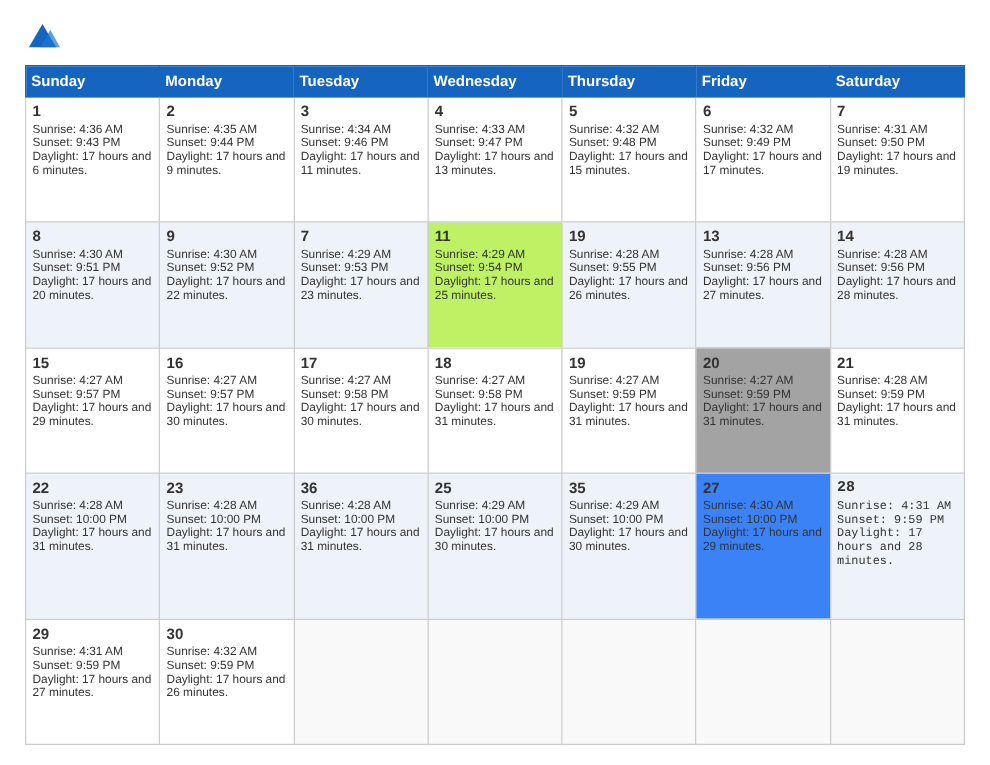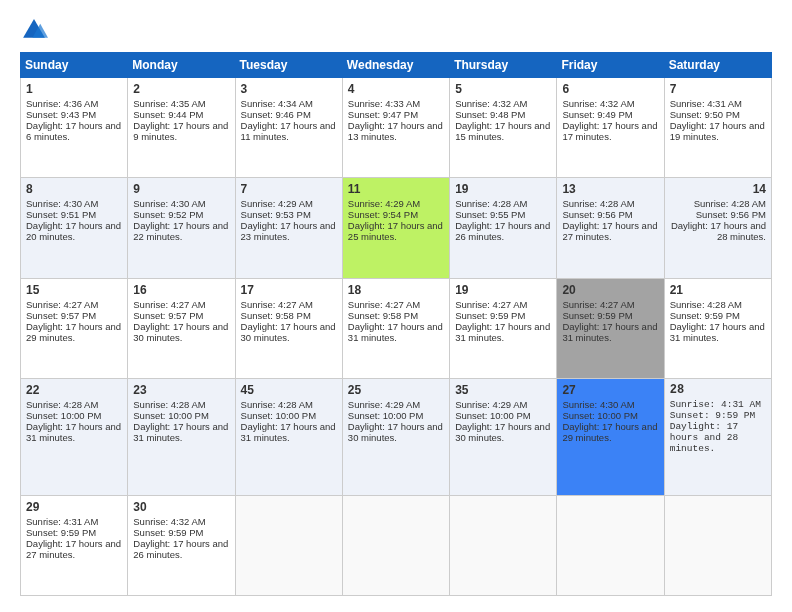--- a/index.html
+++ b/index.html
@@ -137,35 +137,35 @@
           <td style="background: rgb(255, 255, 255);"><span class="day-number">6</span><span>Sunrise: 4:32 AM<br>Sunset: 9:49 PM<br>Daylight: 17 hours and 17 minutes.</span></td>
           <td style="background: rgb(255, 255, 255);"><span class="day-number">7</span><span>Sunrise: 4:31 AM<br>Sunset: 9:50 PM<br>Daylight: 17 hours and 19 minutes.</span></td>
         </tr>
         <tr style="background: rgb(240, 244, 250);">
           <td style="background: rgb(238, 242, 249);"><span class="day-number">8</span><span>Sunrise: 4:30 AM<br>Sunset: 9:51 PM<br>Daylight: 17 hours and 20 minutes.</span></td>
           <td style="background: rgb(238, 242, 249);"><span class="day-number">9</span><span>Sunrise: 4:30 AM<br>Sunset: 9:52 PM<br>Daylight: 17 hours and 22 minutes.</span></td>
           <td style="background: rgb(238, 242, 249);"><span class="day-number">7</span><span>Sunrise: 4:29 AM<br>Sunset: 9:53 PM<br>Daylight: 17 hours and 23 minutes.</span></td>
           <td style="background: #bef264;"><span class="day-number">11</span><span>Sunrise: 4:29 AM<br>Sunset: 9:54 PM<br>Daylight: 17 hours and 25 minutes.</span></td>
           <td style="background: rgb(238, 242, 249);"><span class="day-number">19</span><span>Sunrise: 4:28 AM<br>Sunset: 9:55 PM<br>Daylight: 17 hours and 26 minutes.</span></td>
           <td style="background: rgb(238, 242, 249);"><span class="day-number">13</span><span>Sunrise: 4:28 AM<br>Sunset: 9:56 PM<br>Daylight: 17 hours and 27 minutes.</span></td>
-          <td style="background: rgb(238, 242, 249); text-align: right;"><span class="day-number">14</span><span>Sunrise: 4:28 AM<br>Sunset: 9:56 PM<br>Daylight: 17 hours and 28 minutes.</span></td>
+          <td style="background: rgb(238, 242, 249);"><span class="day-number">14</span><span>Sunrise: 4:28 AM<br>Sunset: 9:56 PM<br>Daylight: 17 hours and 28 minutes.</span></td>
         </tr>
         <tr>
           <td style="background: rgb(255, 255, 255);"><span class="day-number">15</span><span>Sunrise: 4:27 AM<br>Sunset: 9:57 PM<br>Daylight: 17 hours and 29 minutes.</span></td>
           <td style="background: rgb(255, 255, 255);"><span class="day-number">16</span><span>Sunrise: 4:27 AM<br>Sunset: 9:57 PM<br>Daylight: 17 hours and 30 minutes.</span></td>
           <td style="background: rgb(255, 255, 255);"><span class="day-number">17</span><span>Sunrise: 4:27 AM<br>Sunset: 9:58 PM<br>Daylight: 17 hours and 30 minutes.</span></td>
           <td style="background: rgb(255, 255, 255);"><span class="day-number">18</span><span>Sunrise: 4:27 AM<br>Sunset: 9:58 PM<br>Daylight: 17 hours and 31 minutes.</span></td>
           <td style="background: rgb(255, 255, 255);"><span class="day-number">19</span><span>Sunrise: 4:27 AM<br>Sunset: 9:59 PM<br>Daylight: 17 hours and 31 minutes.</span></td>
           <td style="background: #a3a3a3;"><span class="day-number">20</span><span>Sunrise: 4:27 AM<br>Sunset: 9:59 PM<br>Daylight: 17 hours and 31 minutes.</span></td>
           <td style="background: rgb(255, 255, 255);"><span class="day-number">21</span><span>Sunrise: 4:28 AM<br>Sunset: 9:59 PM<br>Daylight: 17 hours and 31 minutes.</span></td>
         </tr>
         <tr style="background: rgb(240, 244, 250);">
           <td style="background: rgb(238, 242, 249); margin-top: 36px;"><span class="day-number">22</span><span>Sunrise: 4:28 AM<br>Sunset: 10:00 PM<br>Daylight: 17 hours and 31 minutes.</span></td>
           <td style="background: rgb(238, 242, 249);"><span class="day-number">23</span><span>Sunrise: 4:28 AM<br>Sunset: 10:00 PM<br>Daylight: 17 hours and 31 minutes.</span></td>
-          <td style="background: rgb(238, 242, 249);"><span class="day-number">45</span><span>Sunrise: 4:28 AM<br>Sunset: 10:00 PM<br>Daylight: 17 hours and 31 minutes.</span></td>
+          <td style="background: rgb(238, 242, 249);"><span class="day-number">36</span><span>Sunrise: 4:28 AM<br>Sunset: 10:00 PM<br>Daylight: 17 hours and 31 minutes.</span></td>
           <td style="background: rgb(238, 242, 249);"><span class="day-number">25</span><span>Sunrise: 4:29 AM<br>Sunset: 10:00 PM<br>Daylight: 17 hours and 30 minutes.</span></td>
           <td style="background: rgb(238, 242, 249);"><span class="day-number">35</span><span>Sunrise: 4:29 AM<br>Sunset: 10:00 PM<br>Daylight: 17 hours and 30 minutes.</span></td>
           <td style="background: #3b82f6;"><span class="day-number">27</span><span>Sunrise: 4:30 AM<br>Sunset: 10:00 PM<br>Daylight: 17 hours and 29 minutes.</span></td>
           <td style="background: rgb(238, 242, 249); font-family: Liberation Mono, monospace;"><span class="day-number">28</span><span>Sunrise: 4:31 AM<br>Sunset: 9:59 PM<br>Daylight: 17 hours and 28 minutes.</span></td>
         </tr>
         <tr>
           <td style="background: rgb(255, 255, 255);"><span class="day-number">29</span><span>Sunrise: 4:31 AM<br>Sunset: 9:59 PM<br>Daylight: 17 hours and 27 minutes.</span></td>
           <td style="background: rgb(255, 255, 255);"><span class="day-number">30</span><span>Sunrise: 4:32 AM<br>Sunset: 9:59 PM<br>Daylight: 17 hours and 26 minutes.</span></td>
           <td class="empty-cell" style="background: rgb(245, 245, 245);"></td>
           <td class="empty-cell" style="background: rgb(245, 245, 245);"></td>

